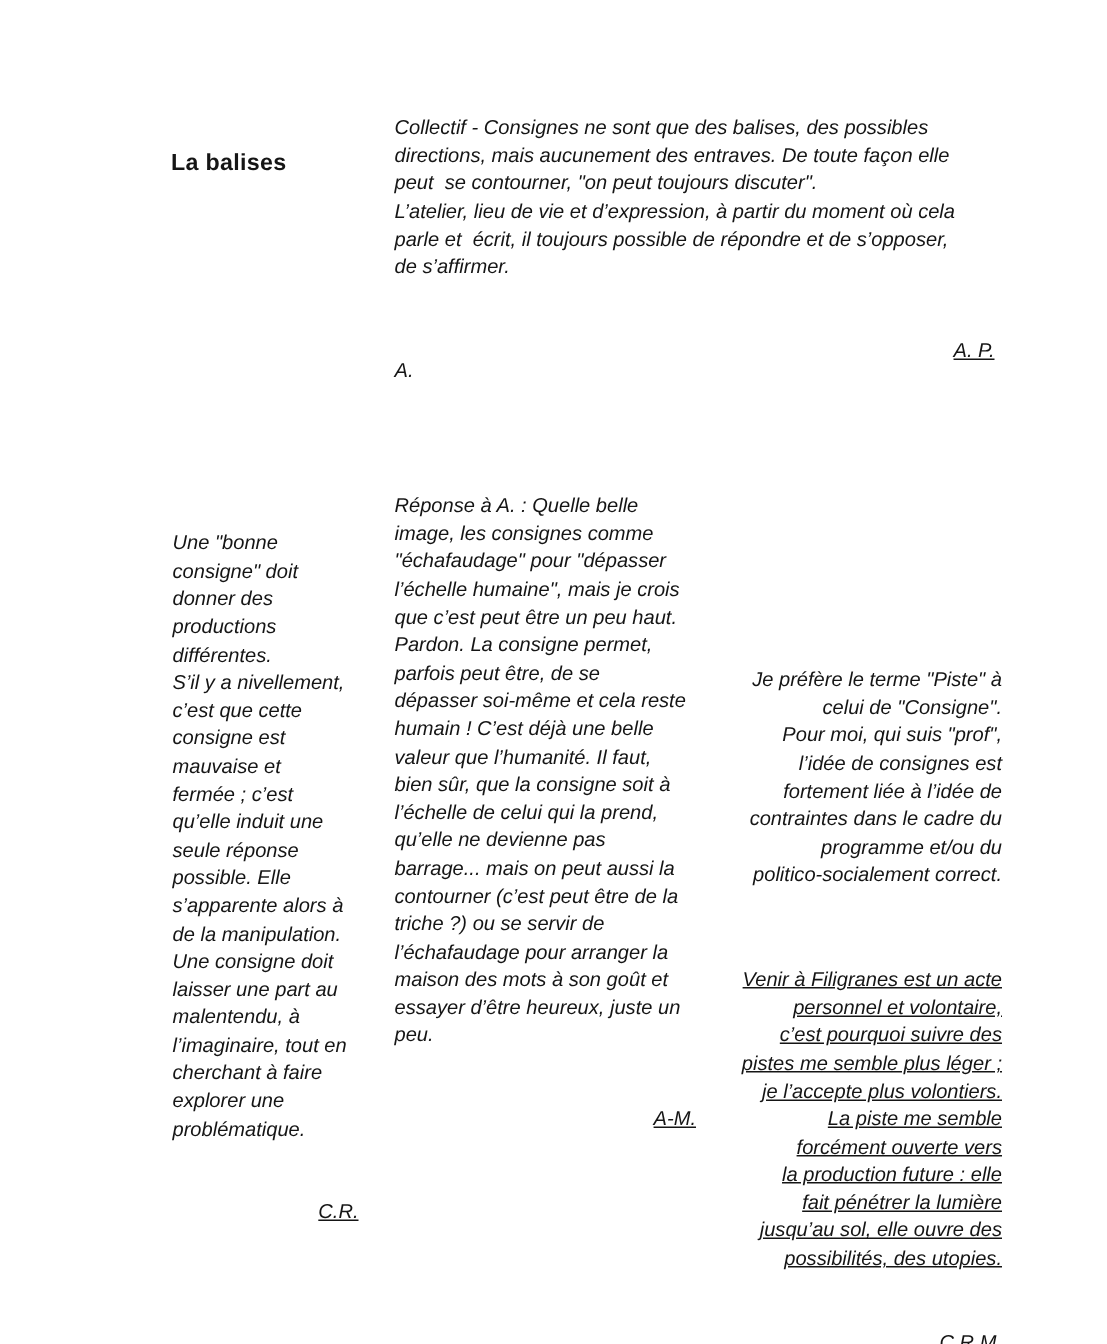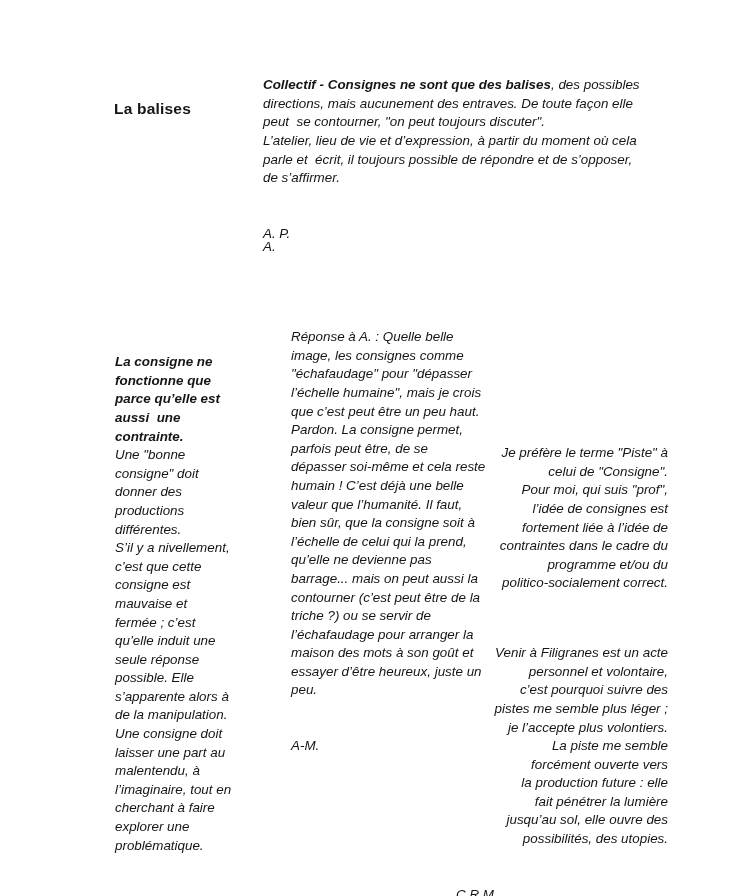--- a/index.html
+++ b/index.html
@@ -24,30 +24,30 @@
     letter-spacing: 0.2px;
   }
   .block {
     position: absolute;
     font-style: italic;
     font-size: 13.4px;
     line-height: 18.6px;
     white-space: pre;
   }
   .block p { margin: 0; }
-  .lead { font-weight: 700; }
+  .lead { font-weight: 400; }
   .lead-block { display: block; font-weight: 700; }
-  .sig-right { text-align: left; }
+  .sig-right { text-align: right; text-decoration: underline; }
   .sig-left { text-align: left; }
   .block-collectif { left: 263px; top: 39px;  width: 400px; }
   .block-echafaudage { left: 263px; top: 201px; width: 205px; }
   .block-contrainte { left: 115px; top: 316px; width: 124px; }
-  .block-reponse { left: 263px; top: 291px; width: 201px; margin-left: 28px; }
+  .block-reponse { left: 263px; top: 291px; width: 201px; }
   .block-piste { right: 70px; top: 407px; width: 212px; text-align: right; }
-  .para-gap { margin-top: 14px !important; }
+  .para-gap { margin-top: 14px !important; text-decoration: underline; }
 </style>
 </head>
 <body>
 
 <div class="canvas">
 
   <h1 class="page-title">La balises</h1>
 
   <section class="block block-collectif">
     <p><span class="lead">Collectif - Consignes ne sont que des balises</span><span>, des possibles
@@ -57,25 +57,21 @@
 parle et  écrit, il toujours possible de répondre et de s’opposer,
 de s’affirmer.</span></p>
     <div class="sig-right">A. P.</div>
   </section>
 
   <section class="block block-echafaudage">
     <div class="sig-left">A.</div>
   </section>
 
   <section class="block block-contrainte">
-    <p><span class="lead-block">La consigne ne
-fonctionne que
-parce qu’elle est
-aussi  une
-contrainte.</span><span>Une "bonne
+    <p><span>Une "bonne
 consigne" doit
 donner des
 productions
 différentes.
 S’il y a nivellement,
 c’est que cette
 consigne est
 mauvaise et
 fermée ; c’est
 qu’elle induit une

